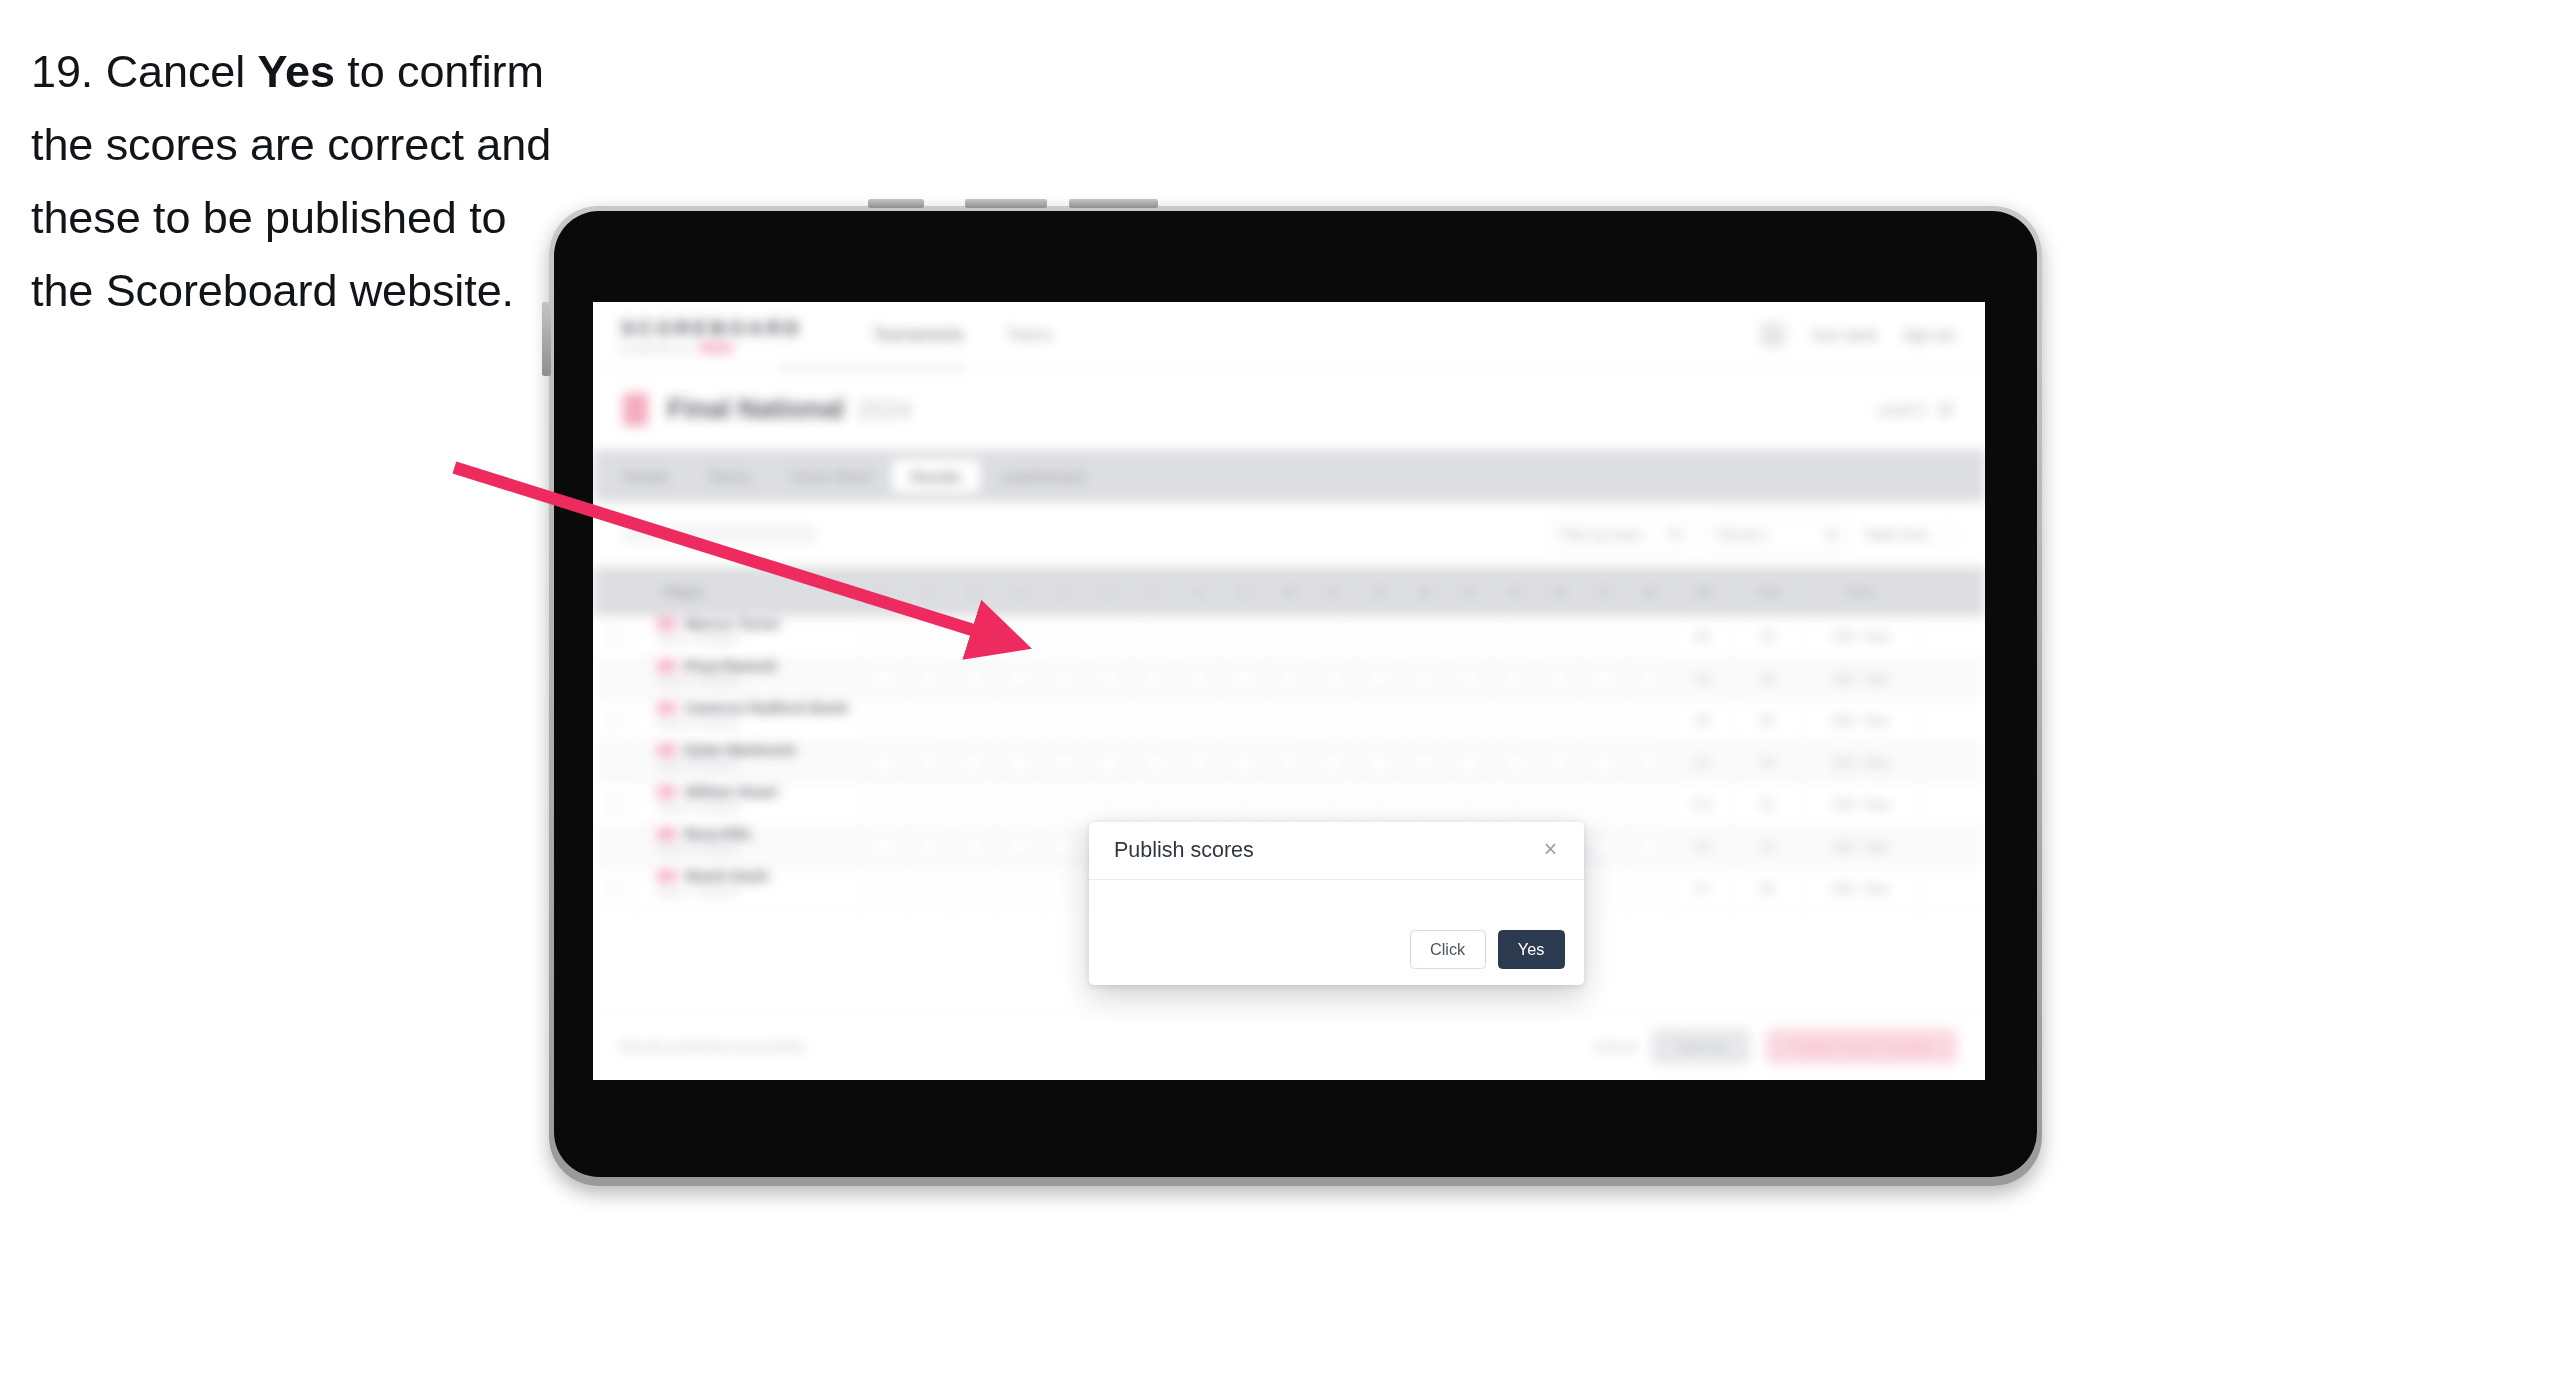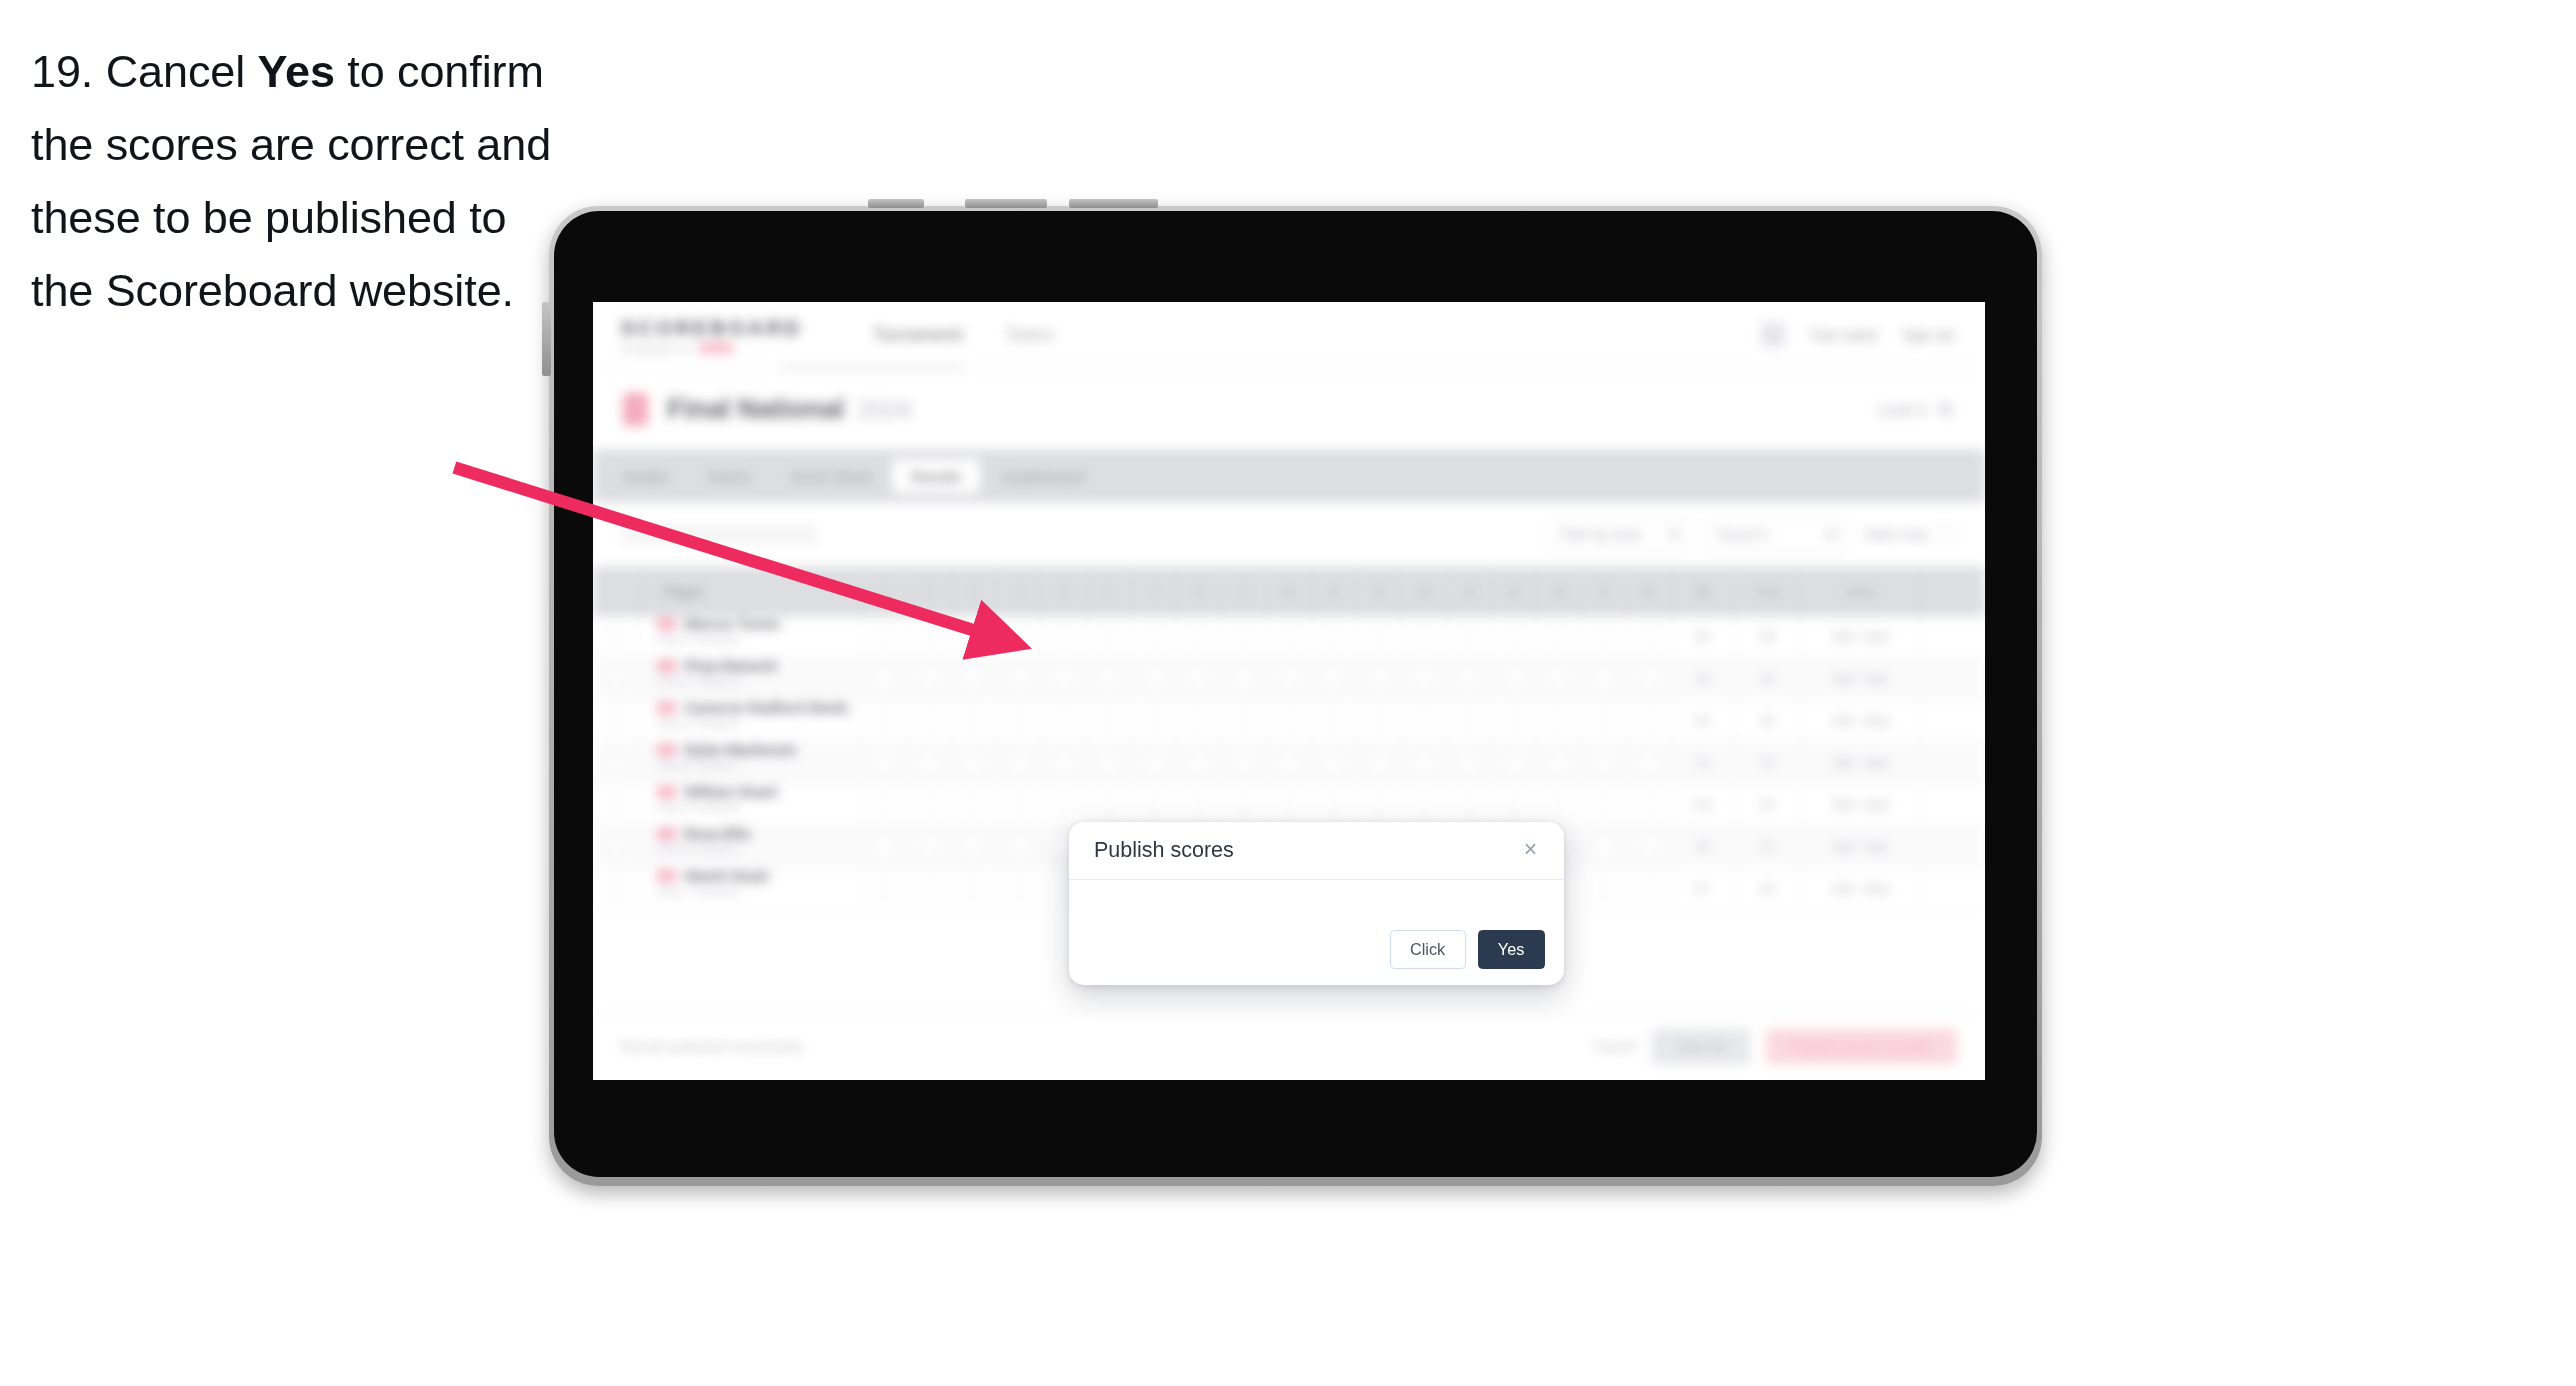--- a/index.html
+++ b/index.html
@@ -168,24 +168,24 @@
   .foot-note { margin-left: 28px; font-size: 13.4px; color: #b6b6c0; }
   .foot-right { margin-left: auto; margin-right: 28px; display: flex; align-items: center; gap: 16.3px; }
   .foot-link { font-size: 13.4px; color: #b6b6c0; }
   .btn-gray { background: #e3e4e8; color: #a9a9b3; font-size: 13.4px; padding: 9.6px 25px; border-radius: 5.2px; }
   .btn-pink { background: #fbd2dc; color: #f09bb2; font-size: 13.4px; padding: 9.6px 25px; border-radius: 5.2px; }
 
   
   #modal-shade { position: absolute; inset: 0; background: rgba(255,255,255,0.10); }
   #modal {
     position: absolute;
-    left: 476px; top: 520px;
+    left: 496px; top: 520px;
     width: 495px; height: 163px;
     background: #ffffff;
-    border-radius: 15px;
+    border-radius: 5px;
     box-shadow: 0 10.4px 30px rgba(20,24,40,.20), 0 1.5px 6px rgba(20,24,40,.10);
     font-family: "Liberation Sans", sans-serif;
   }
   #modal-head {
     height: 58px; display: flex; align-items: center;
     padding: 0 22px 0 25px; border-bottom: 0.7px solid #e9ecf2;
     position: relative;
   }
   #modal-title { font-size: 21.5px; color: #2f3742; font-weight: normal; }
   #modal-close {

